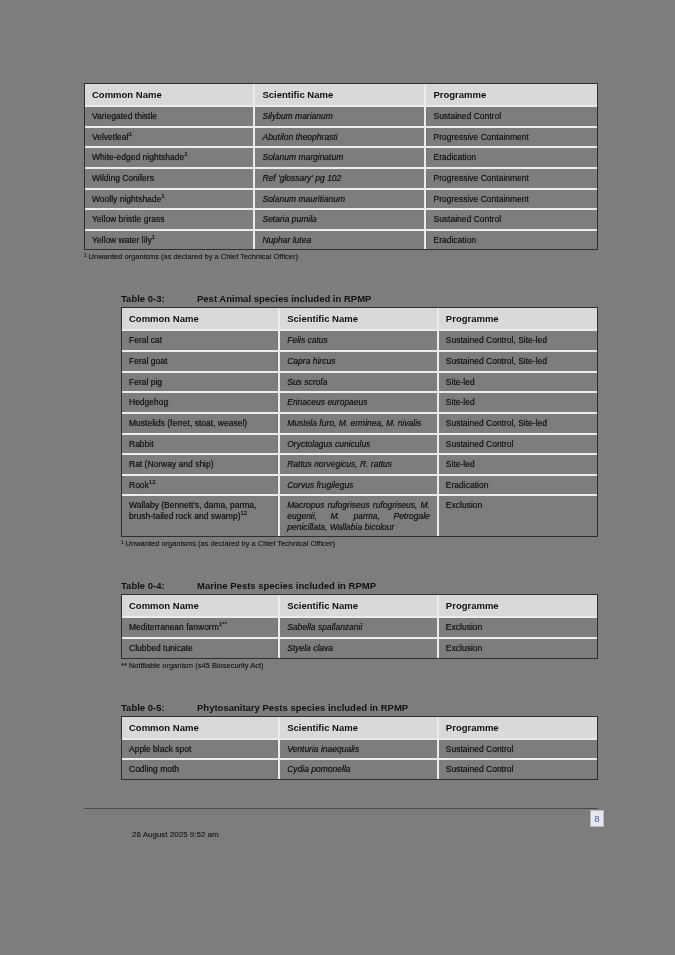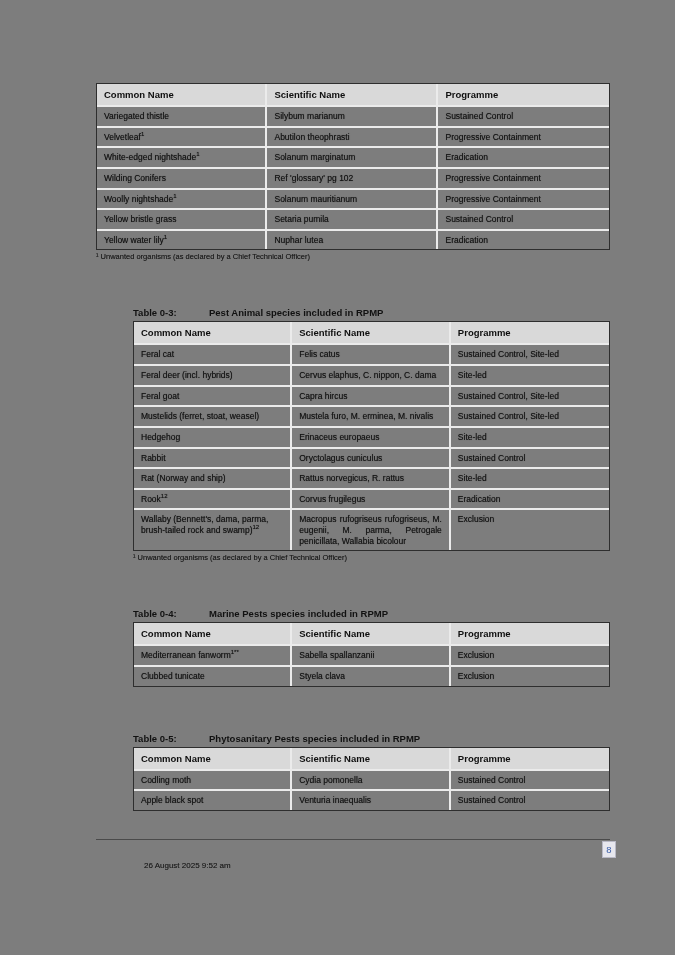--- a/index.html
+++ b/index.html
@@ -5,25 +5,25 @@
   html,body{margin:0;padding:0;}
   body{
     width:675px;height:955px;
     background:#7d7d7d;
     font-family:"Liberation Sans", sans-serif;
     position:relative;
     overflow:hidden;
   }
   .content{
     position:absolute;
-    left:96px;top:83px;
+    left:84px;top:83px;
     width:514px;
   }
   .tblock{margin:0 0 0 0;}
-  .tblock + .tblock{margin-top:46px;padding-left:37px;}
+  .tblock + .tblock{margin-top:32px;padding-left:37px;}
   .tbl-title{
     font-size:9.5px;
     font-weight:bold;
     color:#111;
     margin-bottom:3px;
   }
   .tbl-title .tlabel{display:inline-block;width:76px;}
   .twrap{border:1px solid #2e2e2e;}
   table.ptable{
     width:100%;
@@ -44,21 +44,21 @@
     padding:4px 7px;
     line-height:1.25;
     text-shadow:0 0 0.7px rgba(10,10,10,0.65);
     vertical-align:top;
   }
   .ptable th + th, .ptable td + td{border-left:2px solid #ebebeb;}
   .ptable tbody td{border-top:2px solid #ebebeb;}
   .ptable col.c1{width:33.1%;}
   .ptable col.c2{width:33.4%;}
   .ptable col.c3{width:33.5%;}
-  .cell-sci{text-align:justify;}
+  .cell-sci{font-style:italic;text-align:justify;}
   .cell-prog{text-align:justify;}
   .ptable sup{font-size:6px;line-height:0;}
   .footnote{
     font-size:7.5px;
     color:#1c1c1c;
     margin-top:2px;
     text-shadow:0 0 0.6px rgba(10,10,10,0.5);
   }
   .footer{margin-top:28px;}
   .footer-rule{border-top:1px solid #4a4a4a;height:0;}
@@ -163,40 +163,40 @@
               <th>Programme</th>
             </tr>
           </thead>
           <tbody>
             <tr>
               <td class="cell-common">Feral cat</td>
               <td class="cell-sci">Felis catus</td>
               <td class="cell-prog">Sustained Control, Site-led</td>
             </tr>
             <tr>
-              <td class="cell-common">Feral deer (incl. hybrids)</td>
-              <td class="cell-sci">Cervus elaphus, C. nippon, C. dama</td>
-              <td class="cell-prog">Site-led</td>
-            </tr>
-            <tr>
               <td class="cell-common">Feral goat</td>
               <td class="cell-sci">Capra hircus</td>
               <td class="cell-prog">Sustained Control, Site-led</td>
             </tr>
             <tr>
+              <td class="cell-common">Feral pig</td>
+              <td class="cell-sci">Sus scrofa</td>
+              <td class="cell-prog">Site-led</td>
+            </tr>
+            <tr>
+              <td class="cell-common">Hedgehog</td>
+              <td class="cell-sci">Erinaceus europaeus</td>
+              <td class="cell-prog">Site-led</td>
+            </tr>
+            <tr>
               <td class="cell-common">Mustelids (ferret, stoat, weasel)</td>
               <td class="cell-sci">Mustela furo, M. erminea, M. nivalis</td>
               <td class="cell-prog">Sustained Control, Site-led</td>
             </tr>
             <tr>
-              <td class="cell-common">Hedgehog</td>
-              <td class="cell-sci">Erinaceus europaeus</td>
-              <td class="cell-prog">Site-led</td>
-            </tr>
-            <tr>
               <td class="cell-common">Rabbit</td>
               <td class="cell-sci">Oryctolagus cuniculus</td>
               <td class="cell-prog">Sustained Control</td>
             </tr>
             <tr>
               <td class="cell-common">Rat (Norway and ship)</td>
               <td class="cell-sci">Rattus norvegicus, R. rattus</td>
               <td class="cell-prog">Site-led</td>
             </tr>
             <tr>
@@ -240,20 +240,21 @@
               <td class="cell-prog">Exclusion</td>
             </tr>
             <tr>
               <td class="cell-common">Clubbed tunicate</td>
               <td class="cell-sci">Styela clava</td>
               <td class="cell-prog">Exclusion</td>
             </tr>
           </tbody>
         </table>
     </div>
+    <div class="footnote">** Notifiable organism (s45 Biosecurity Act)</div>
   </section>
 
   <section class="tblock">
     <div class="tbl-title">
       <span class="tlabel">Table 0-5:</span><span class="ttext">Phytosanitary Pests species included in RPMP</span>
     </div>
     <div class="twrap">
       <table class="ptable">
           <colgroup>
             <col class="c1">
@@ -262,27 +263,27 @@
           </colgroup>
           <thead>
             <tr>
               <th>Common Name</th>
               <th>Scientific Name</th>
               <th>Programme</th>
             </tr>
           </thead>
           <tbody>
             <tr>
+              <td class="cell-common">Apple black spot</td>
+              <td class="cell-sci">Venturia inaequalis</td>
+              <td class="cell-prog">Sustained Control</td>
+            </tr>
+            <tr>
               <td class="cell-common">Codling moth</td>
               <td class="cell-sci">Cydia pomonella</td>
-              <td class="cell-prog">Sustained Control</td>
-            </tr>
-            <tr>
-              <td class="cell-common">Apple black spot</td>
-              <td class="cell-sci">Venturia inaequalis</td>
               <td class="cell-prog">Sustained Control</td>
             </tr>
           </tbody>
         </table>
     </div>
   </section>
 
   <div class="footer">
     <div class="footer-rule"></div>
     <div class="footer-row">

